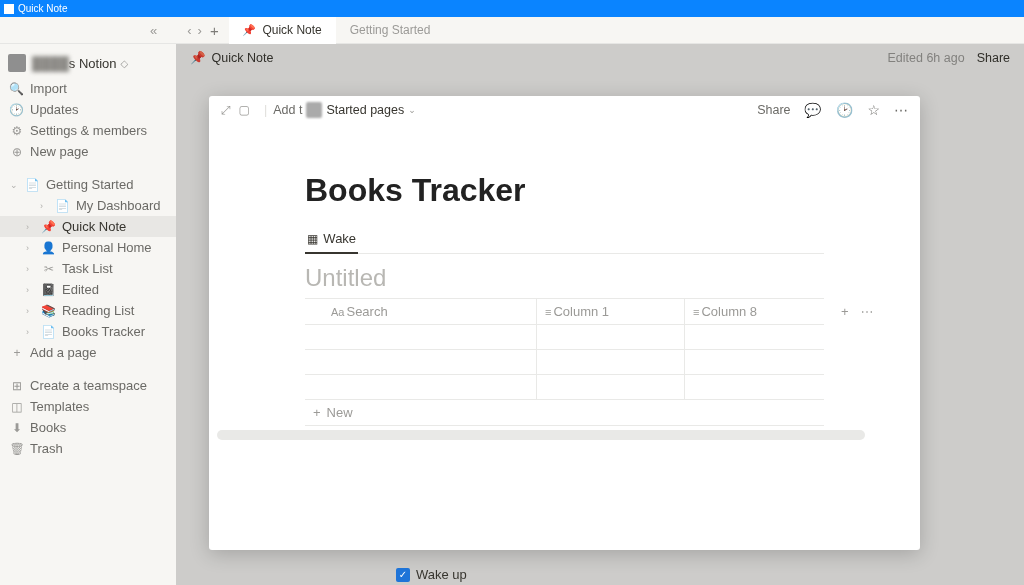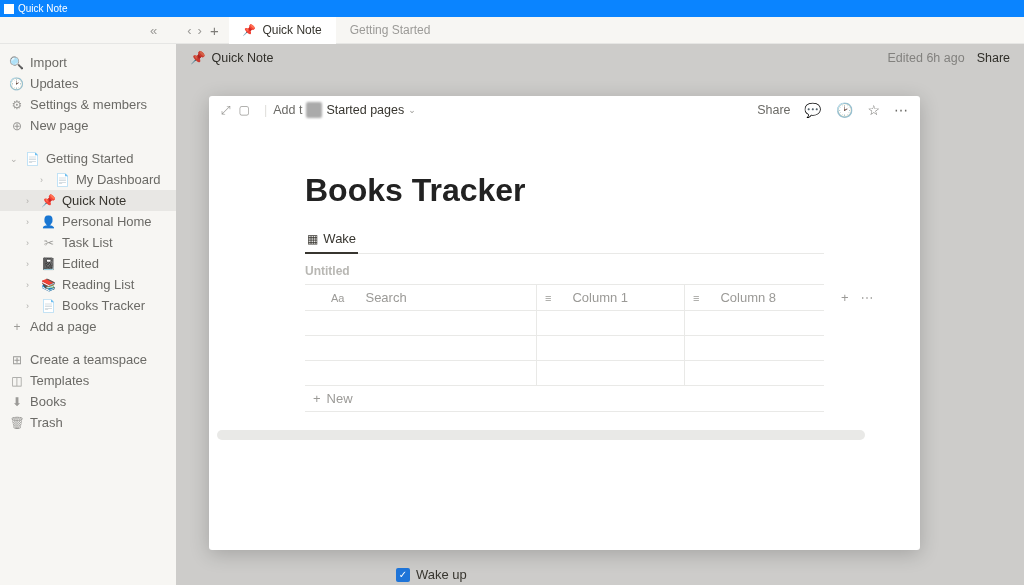--- a/index.html
+++ b/index.html
@@ -55,24 +55,24 @@
   .modal-top .breadcrumb .dd { font-size:9px; color:#9b9a97;}
   .modal-top .mspacer { flex:1;}
   .modal-top .mact { margin-left:14px; color:#6b6a66; font-size:12.5px;}
   .modal-top .micbtn { margin-left:14px; color:#6b6a66; font-size:14px;}
 
   .modal-body { padding:48px 96px 0 96px;}
   .page-title { font-size:32px; font-weight:700; color:#222; margin-bottom:18px;}
   .tabview { display:flex; border-bottom:1px solid #e9e9e7; margin-bottom:10px;}
   .tabview .tvitem { display:flex; align-items:center; gap:5px; padding:4px 2px 6px; font-size:13px; color:#37352f; border-bottom:2px solid #37352f; margin-bottom:-1px;}
   .tabview .tvicon { font-size:12px;}
-  .db-title { font-size:12px; font-weight:700; color:#b8b7b3; margin-bottom:6px;}
+  .db-title { font-size:24px; font-weight:400; color:#b8b7b3; margin-bottom:6px;}
   .db-table { width:100%; font-size:13px; color:#6b6a66;}
   .db-head { display:flex; border-top:1px solid #e9e9e7; border-bottom:1px solid #e9e9e7;}
-  .db-col { padding:5px 8px; display:flex; align-items:center; gap:21px; color:#9b9a97;}
+  .db-col { padding:5px 8px; display:flex; align-items:center; gap:2px; color:#9b9a97;}
   .db-col .cicon { font-size:11px;}
   .db-col.c1 { flex:0 0 232px; border-right:1px solid #e9e9e7; padding-left:26px;}
   .db-col.c2 { flex:0 0 148px; border-right:1px solid #e9e9e7;}
   .db-col.c3 { flex:0 0 148px; }
   .db-col.cact { flex:1; justify-content:flex-end; gap:12px; padding-right:6px; color:#9b9a97;}
   .db-row { display:flex; height:25px; border-bottom:1px solid #e9e9e7;}
   .db-row .cell { border-right:1px solid #e9e9e7;}
   .db-row .cell.c1 { flex:0 0 232px;}
   .db-row .cell.c2 { flex:0 0 148px;}
   .db-row .cell.c3 { flex:0 0 148px; border-right:none;}
@@ -103,20 +103,26 @@
     <span>Quick Note</span>
   </div>
   <div class="tab inactive">
     <span>Getting Started</span>
   </div>
 </div>
 
 <div class="main">
 
   <div class="sidebar">
+    <div class="workspace">
+      <span class="av"></span>
+      <span class="blur">████</span>
+      <span>s Notion</span>
+      <span class="chev">◇</span>
+    </div>
 
     <div class="section">
       <div class="sitem">
         <span class="ic">🔍</span>
         <span>Import</span>
       </div>
       <div class="sitem">
         <span class="ic">🕑</span>
         <span>Updates</span>
       </div>

